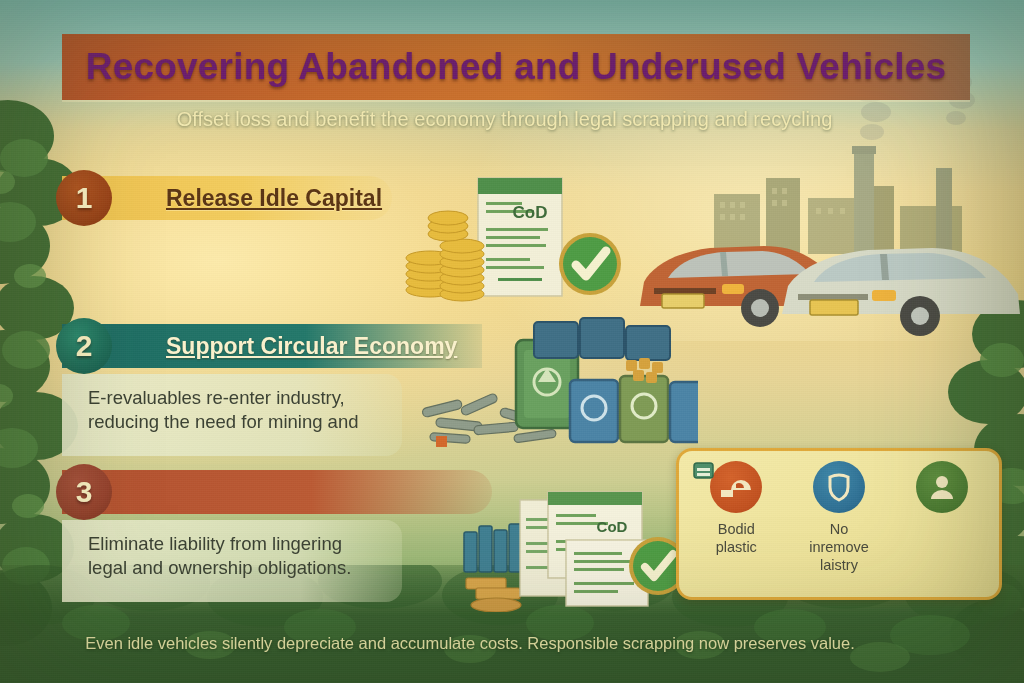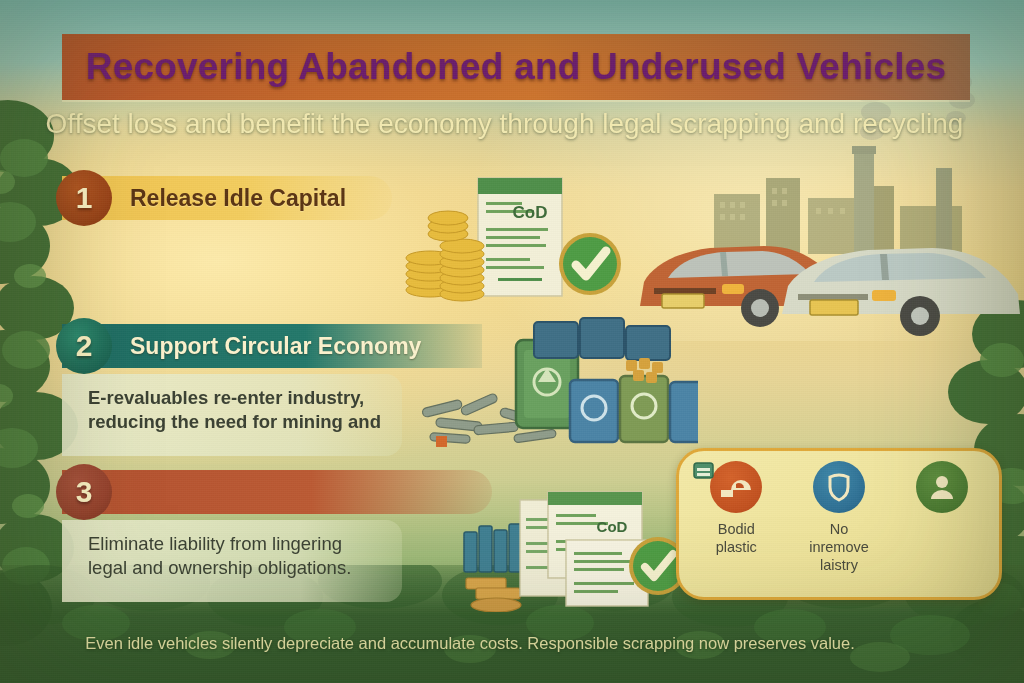--- a/index.html
+++ b/index.html
@@ -70,21 +70,21 @@
   }
   .title{
     position:absolute;left:62px;top:34px;width:908px;height:66px;
     display:flex;align-items:center;justify-content:center;
     color:#701a75;font-size:37px;font-weight:bold;letter-spacing:.2px;
     text-shadow:0 2px 3px rgba(70,26,10,.5);
     white-space:nowrap;
   }
   .subtitle{
     position:absolute;left:0;top:108px;width:1009px;
-    text-align:center;color:#f6edb4;font-size:28px;
+    text-align:center;color:#f6edb4;font-size:20px;
     text-shadow:0 1px 3px rgba(40,60,40,.55);
     white-space:nowrap;
   }
 
   
   .row{position:absolute;left:62px;}
   .row1{top:176px;}
   .row2{top:324px;}
   .row3{top:470px;}
 
@@ -102,47 +102,47 @@
     width:56px;height:56px;border-radius:50%;
     display:flex;align-items:center;justify-content:center;
     font-size:30px;font-weight:bold;color:#fdf3c4;
     text-shadow:0 2px 3px rgba(40,12,4,.45);
   }
   .b1{background:radial-gradient(circle at 38% 32%,#b2541f 0%,#9c4418 60%,#86370f 100%);}
   .b2{background:radial-gradient(circle at 38% 32%,#2a8a6f 0%,#1d6b58 60%,#14584a 100%);}
   .b3{background:radial-gradient(circle at 38% 32%,#a8503a 0%,#96412c 60%,#7e3321 100%);}
 
   .hdr-text{
-    margin-left:68px;font-size:23px;font-weight:bold;white-space:nowrap;
+    margin-left:104px;font-size:23px;font-weight:bold;white-space:nowrap;text-decoration:underline;
   }
   .row1 .hdr-text{color:#5a3413;text-shadow:0 1px 1px rgba(255,240,180,.5);}
   .row2 .hdr-text,.row3 .hdr-text{color:#fbf2cd;text-shadow:0 1px 2px rgba(40,30,10,.4);}
 
   .body{
     margin-top:6px;padding:12px 18px 14px 26px;
     width:296px;min-height:56px;
     border-radius:0 16px 16px 0;
     color:#3a4032;font-size:18.5px;line-height:1.32;
   }
   .row1 .body{background:linear-gradient(90deg,rgba(250,240,180,.94) 0%,rgba(248,236,168,.80) 70%,rgba(246,232,160,.30) 100%);}
-  .row2 .body{background:linear-gradient(90deg,rgba(233,236,203,.93) 0%,rgba(228,232,196,.78) 70%,rgba(224,230,190,.26) 100%);font-weight:bold;}
+  .row2 .body{background:linear-gradient(90deg,rgba(233,236,203,.93) 0%,rgba(228,232,196,.78) 70%,rgba(224,230,190,.26) 100%);}
   .row3 .body{background:linear-gradient(90deg,rgba(233,236,203,.93) 0%,rgba(228,232,196,.78) 70%,rgba(224,230,190,.26) 100%);}
 
   
   .art{position:absolute;}
   .art-coins{left:404px;top:172px;width:232px;height:140px;}
   .art-cars{left:632px;top:222px;width:392px;height:122px;}
   .art-bins{left:420px;top:316px;width:278px;height:132px;}
   .art-docs{left:462px;top:488px;width:226px;height:124px;}
 
   
   .panel{
     position:absolute;left:676px;top:448px;width:326px;height:152px;
     background:linear-gradient(160deg,#f4eaa8 0%,#efe49c 55%,#e6da90 100%);
-    border:3px solid #e0a838;border-radius:28px;
+    border:3px solid #e0a838;border-radius:16px;
     box-shadow:0 3px 10px rgba(60,50,10,.28);
     display:flex;flex-direction:row;padding:10px 6px 6px;box-sizing:border-box;
   }
   .pcell{flex:1;display:flex;flex-direction:column;align-items:center;}
   .picon{width:52px;height:52px;border-radius:50%;display:flex;align-items:center;justify-content:center;}
   .pi1{background:radial-gradient(circle at 40% 32%,#d4622a 0%,#c2511f 70%,#ad4517 100%);}
   .pi2{background:radial-gradient(circle at 40% 32%,#e4733a 0%,#d25d25 70%,#bd4d1b 100%);}
   .pi3{background:radial-gradient(circle at 40% 32%,#3d87a8 0%,#2e6f93 70%,#255f80 100%);}
   .pi4{background:radial-gradient(circle at 40% 32%,#5e8f3e 0%,#4a7a31 70%,#3d6a29 100%);}
   .plabel{

